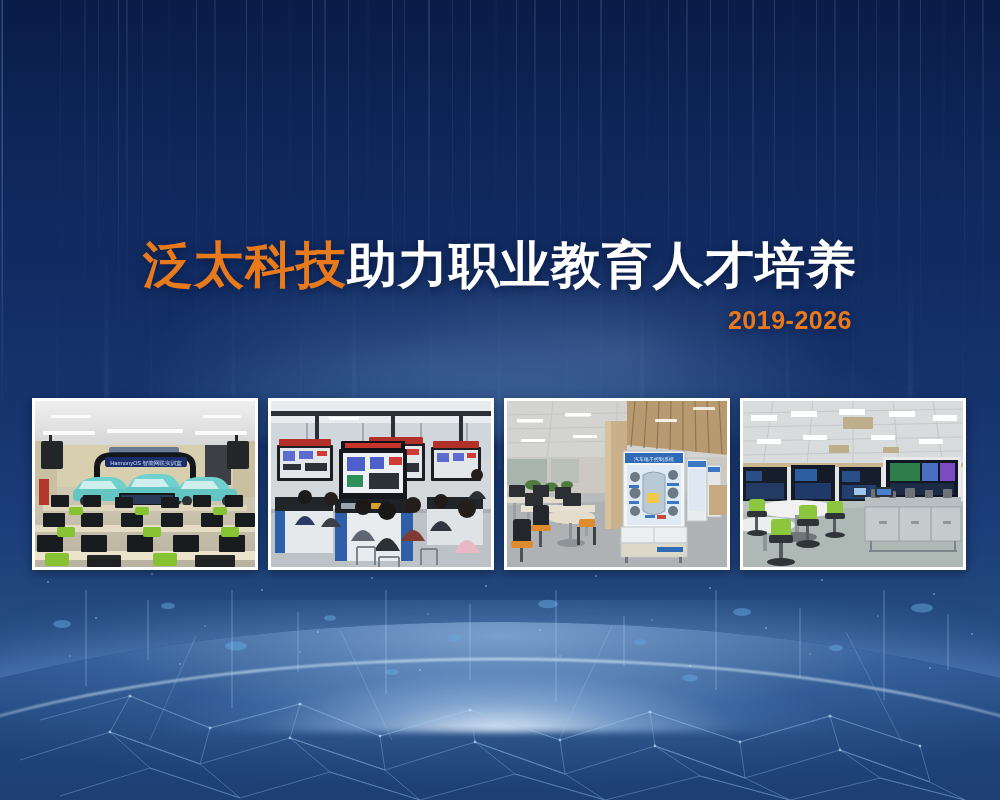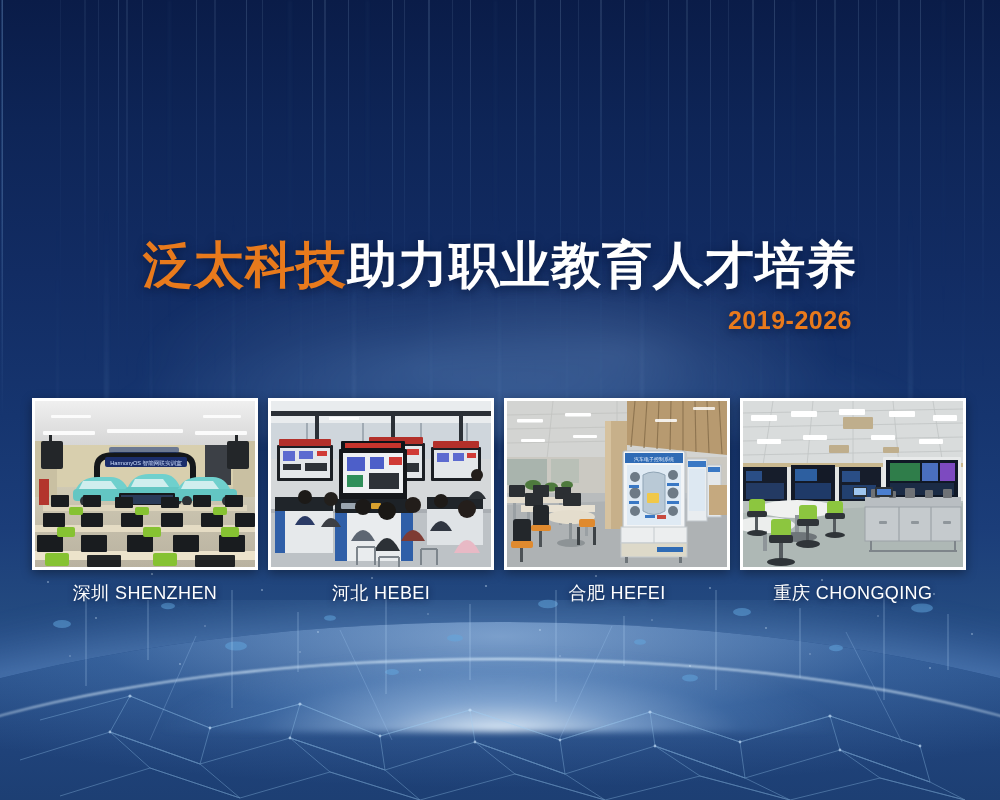--- a/index.html
+++ b/index.html
@@ -905,21 +905,15 @@
               <rect x="26" y="134" width="24" height="8" rx="2" fill="#2f3438"></rect>
               <rect x="36" y="142" width="4" height="18" fill="#555b5f"></rect>
               <ellipse cx="38" cy="161" rx="14" ry="4" fill="#2f3438"></ellipse>
             </g>
           </svg>
         </div>
       </div>
 
     </div>
 
-    <div class="captions">
-      <div class="caption">深圳  SHENZHEN</div>
-      <div class="caption">河北  HEBEI</div>
-      <div class="caption">合肥  HEFEI</div>
-      <div class="caption">重庆  CHONGQING</div>
-    </div>
 
   </div>
 </div>
 
 </body></html>

